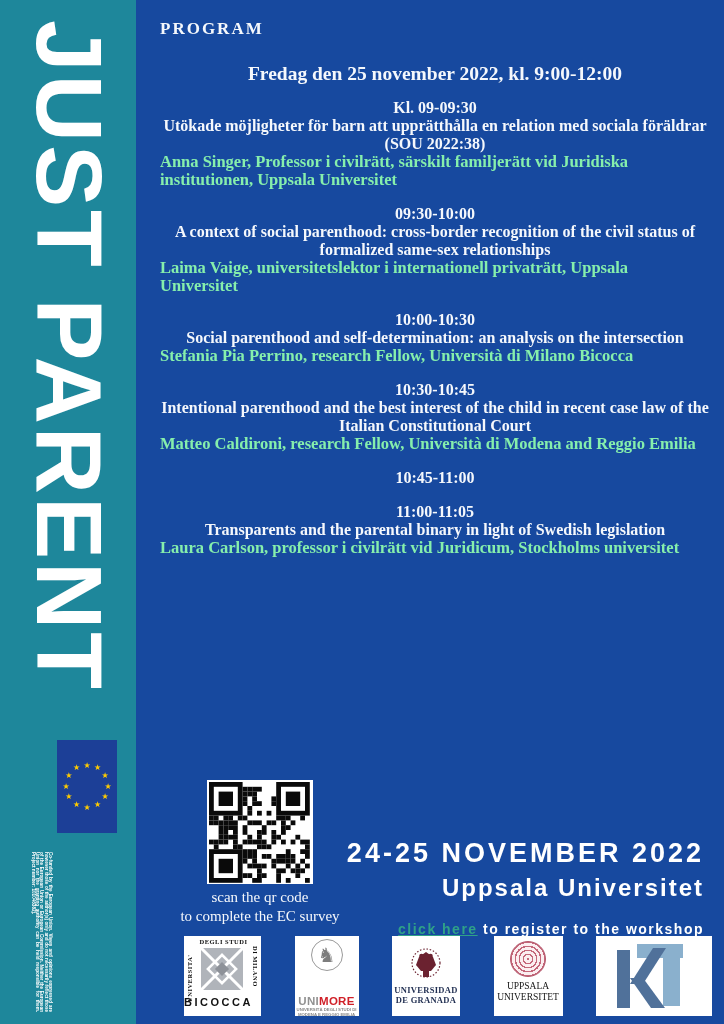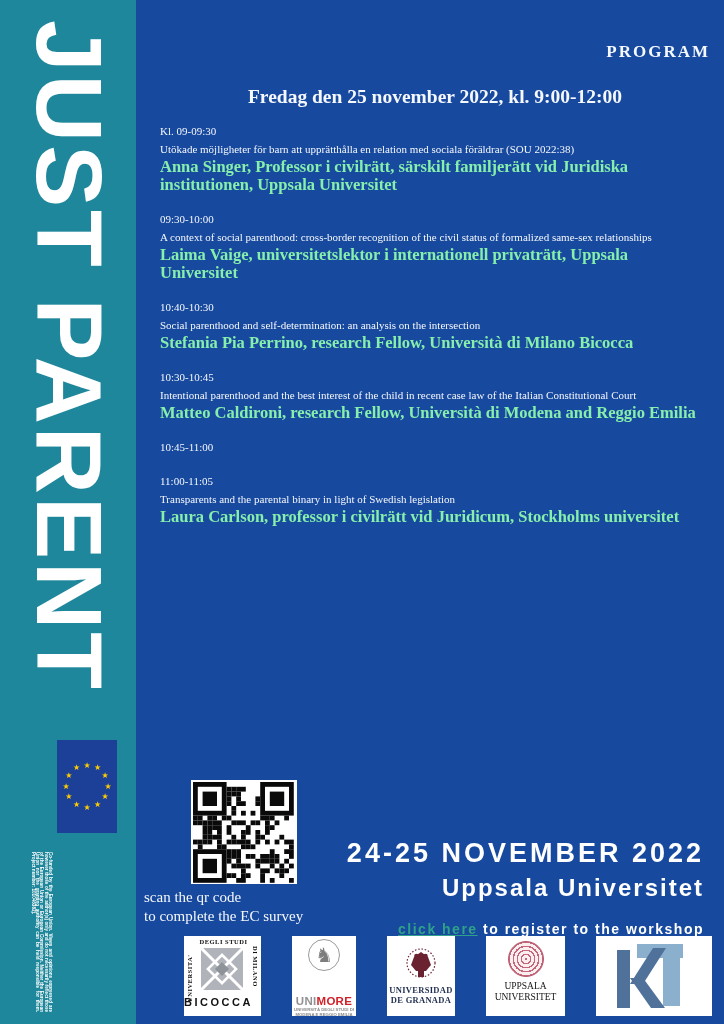--- a/index.html
+++ b/index.html
@@ -21,32 +21,32 @@
   .eu-flag .star { position:absolute; color:#ffcc00; font-family:"DejaVu Sans", sans-serif; font-size:8px; line-height:8px; transform:translate(-50%,-50%); }
   .funding {
     position:absolute; left:6px; top:852px; height:160px; width:46px;
     writing-mode: vertical-rl; text-align: justify;
     font-family:"Liberation Sans", sans-serif; font-weight:bold;
     font-size:4.6px; line-height:4.3px; color:#ffffff;
   }
   
   .main { position:absolute; left:136px; top:0; width:588px; height:1024px; padding:0 14px 0 24px; }
   .program-title {
-    margin-top:42px; margin-bottom:24px; text-align:right;
+    margin-top:19px; margin-bottom:24px; text-align:left;
     font-size:17px; font-weight:bold; letter-spacing:2px; color:#f5f8fc;
   }
   .program-date {
     margin-bottom:14px; text-align:center;
     font-size:19.5px; font-weight:bold; color:#f5f8fc;
   }
   .session { margin-bottom:16px; }
-  .s-time, .s-title { font-size:11px; font-weight:normal; line-height:18px; color:#f5f8fc; }
+  .s-time, .s-title { font-size:16px; font-weight:bold; line-height:18px; color:#f5f8fc;text-align:center; }
   .s-speaker { font-size:16.5px; font-weight:bold; line-height:18px; color:#86efac; }
   
-  .qr-block { position:absolute; left:8px; top:780px; width:200px; text-align:left; }
+  .qr-block { position:absolute; left:24px; top:780px; width:200px; text-align:center; }
   .qr-svg { display:block; margin:0 auto 4px auto; background:#ffffff; }
   .qr-cap { color:#f5f8fc; font-size:15px; line-height:19px; white-space:nowrap; }
   
   .event { position:absolute; right:20px; top:838px; text-align:right;
     font-family:"Liberation Sans", sans-serif; font-weight:bold; color:#ffffff; }
   .ev-dates { font-size:27px; letter-spacing:3px; white-space:nowrap; margin-bottom:5px; }
   .ev-venue { font-size:24px; letter-spacing:2px; margin-bottom:19px; }
   .ev-register { font-size:14px; letter-spacing:1.5px; white-space:nowrap; }
   .ev-register a { color:#2fa188; text-decoration:underline; cursor:pointer; }
   
@@ -67,21 +67,21 @@
     border:1px solid #9a9a9a; color:#7d7d7d; font-size:20px; line-height:30px;
     font-family:"DejaVu Sans", sans-serif; }
   .uni-name { font-size:11.5px; font-weight:bold; letter-spacing:0.3px;margin-top:24px; }
   .uni-name .g { color:#919191; } .uni-name .r { color:#d02028; }
   .uni-sub { font-size:4.3px; line-height:5px; color:#8a8a8a; font-weight:bold; }
   
   .granada { width:68px; text-align:center; padding-top:12px; font-family:"Liberation Serif", serif; }
   .gr-crest { display:block; margin:0 auto 3px auto; }
   .gr-name { font-size:8.5px; line-height:10px; font-weight:bold; color:#1f2d50; letter-spacing:0.3px; }
   
-  .uppsala { width:79px; text-align:center; padding-top:5px; font-family:"Liberation Serif", serif; }
+  .uppsala { width:69px; text-align:center; padding-top:5px; font-family:"Liberation Serif", serif; }
   .up-seal { width:36px; height:36px; margin:0 auto 4px auto; border-radius:50%;
     border:1px solid #b5586c;
     background: repeating-radial-gradient(circle at 50% 50%, #c4677a 0 1.5px, #fbeef0 1.5px 4px); }
   .up-name { font-size:9.5px; line-height:11px; color:#151515; }
   
   .kt { width:116px; display:flex; align-items:center; justify-content:center; }
 </style>
 </head>
 <body>
 
@@ -114,21 +114,21 @@
       <div class="s-time">Kl. 09-09:30</div>
       <div class="s-title">Utökade möjligheter för barn att upprätthålla en relation med sociala föräldrar (SOU 2022:38)</div>
       <div class="s-speaker">Anna Singer, Professor i civilrätt, särskilt familjerätt vid Juridiska institutionen, Uppsala Universitet</div>
     </div>
     <div class="session">
       <div class="s-time">09:30-10:00</div>
       <div class="s-title">A context of social parenthood: cross-border recognition of the civil status of formalized same-sex relationships</div>
       <div class="s-speaker">Laima Vaige, universitetslektor i internationell privaträtt, Uppsala Universitet</div>
     </div>
     <div class="session">
-      <div class="s-time">10:40-10:30</div>
+      <div class="s-time">10:00-10:30</div>
       <div class="s-title">Social parenthood and self-determination: an analysis on the intersection</div>
       <div class="s-speaker">Stefania Pia Perrino, research Fellow, Università di Milano Bicocca</div>
     </div>
     <div class="session">
       <div class="s-time">10:30-10:45</div>
       <div class="s-title">Intentional parenthood and the best interest of the child in recent case law of the Italian Constitutional Court</div>
       <div class="s-speaker">Matteo Caldironi, research Fellow, Università di Modena and Reggio Emilia</div>
     </div>
     <div class="session">
       <div class="s-time">10:45-11:00</div>

